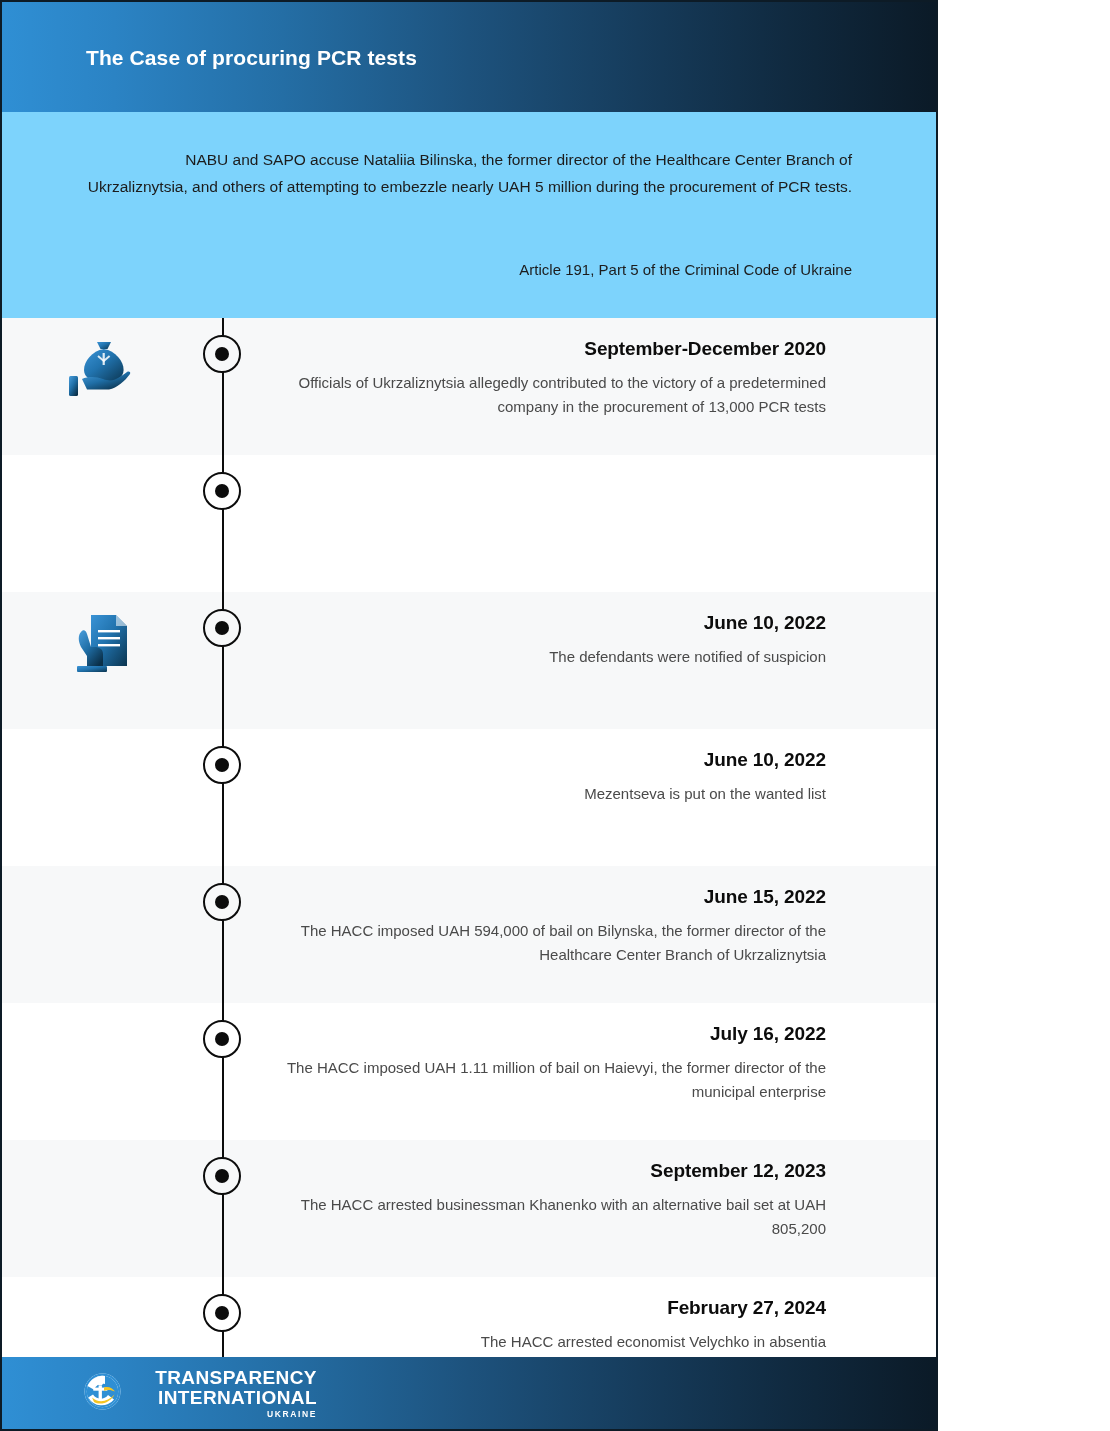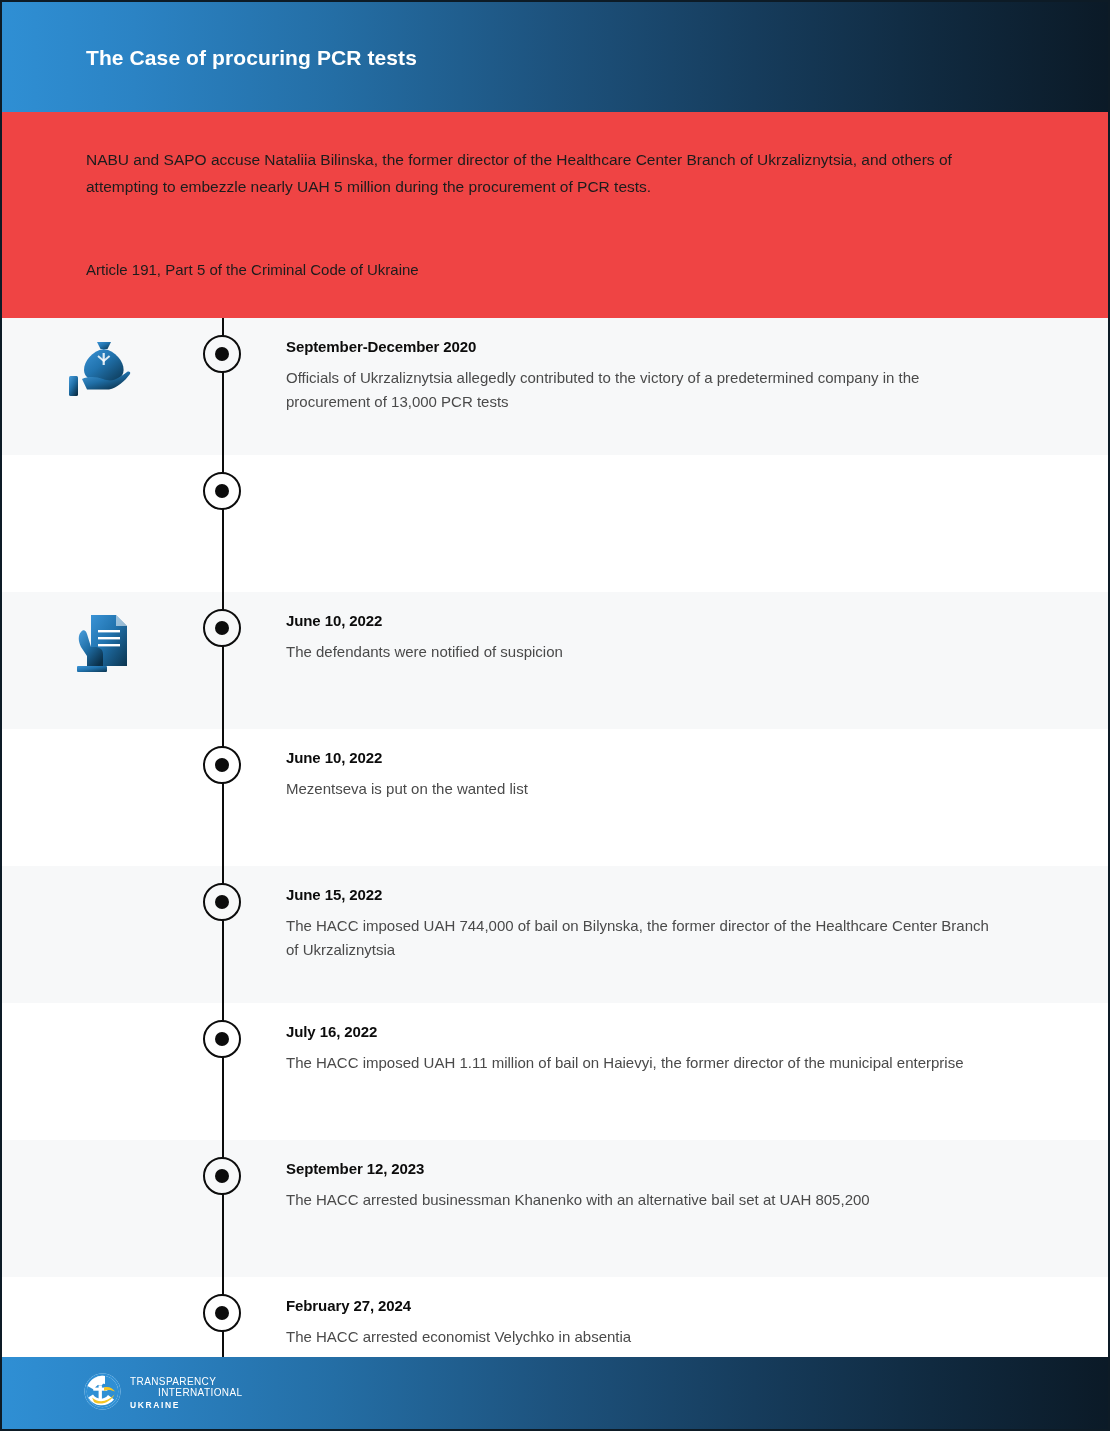--- a/index.html
+++ b/index.html
@@ -4,25 +4,26 @@
 <style>
   * { box-sizing: border-box; margin: 0; padding: 0; }
 
   html, body {
     background: #ffffff;
     font-family: "Liberation Sans", sans-serif;
   }
 
   #page {
     position: relative;
-    width: 1110px;
+    width: 938px;
     height: 1431px;
-    background: #ef4444;
+    background: #7dd3fc;
     border: 2px solid #0d1b26;
     overflow: hidden;
+    text-align: right;
   }
 
   
   #header {
     position: relative;
     height: 110px;
     background: linear-gradient(to right,
         #2f8fd4 0%,
         #2b83c4 12%,
         #246ea5 30%,
@@ -124,21 +125,21 @@
     border-radius: 50%;
     background: #0c0c0c;
   }
 
   .text-cell {
     flex: 1 1 auto;
     padding-top: 20px;
     padding-right: 110px;
   }
   .entry-date {
-    font-size: 15px;
+    font-size: 19px;
     font-weight: bold;
     color: #0c0c0c;
     letter-spacing: -0.1px;
     margin-bottom: 11px;
   }
   .entry-desc {
     font-size: 15px;
     line-height: 24px;
     color: #4a4a4a;
   }
@@ -161,22 +162,22 @@
     display: flex;
     align-items: center;
     padding-left: 82px;
   }
   #logo { display: flex; align-items: center; gap: 9px; }
   #logo-wordmark {
     color: #ffffff;
     line-height: 1;
   }
   #logo-line1, #logo-line2 {
-    font-size: 10px;
-    font-weight: normal;
+    font-size: 19px;
+    font-weight: bold;
     letter-spacing: 0.4px;
     display: block;
   }
   #logo-line2 { margin-top: 1px; padding-left: 28px; }
   #logo-line3 {
     font-size: 8.5px;
     font-weight: bold;
     letter-spacing: 1.6px;
     display: block;
     margin-top: 3px;
@@ -267,21 +268,21 @@
       <div class="row shade">
         <div class="connector"></div>
         <div class="icon-cell"></div>
         <div class="dot-cell">
           <div class="marker">
             <div class="inner"></div>
           </div>
         </div>
         <div class="text-cell">
           <div class="entry-date">June 15, 2022</div>
-          <div class="entry-desc">The HACC imposed UAH 744,000 of bail on Bilynska, the former director of the Healthcare Center Branch of Ukrzaliznytsia</div>
+          <div class="entry-desc">The HACC imposed UAH 594,000 of bail on Bilynska, the former director of the Healthcare Center Branch of Ukrzaliznytsia</div>
         </div>
       </div>
       <div class="row plain">
         <div class="connector"></div>
         <div class="icon-cell"></div>
         <div class="dot-cell">
           <div class="marker">
             <div class="inner"></div>
           </div>
         </div>

